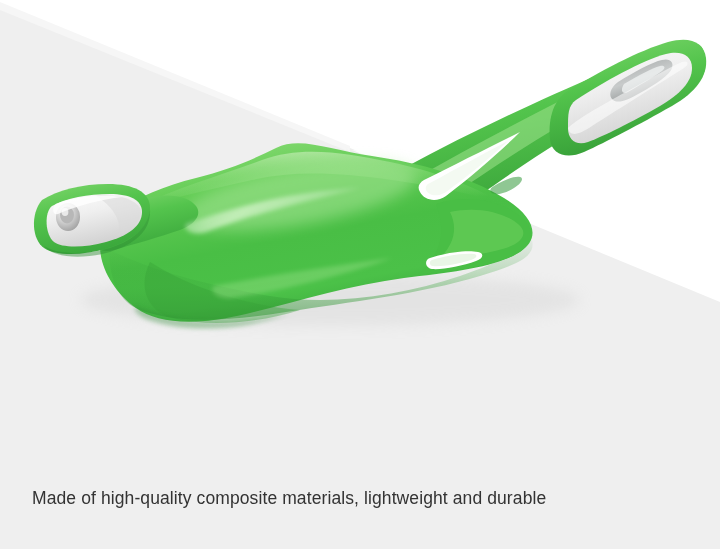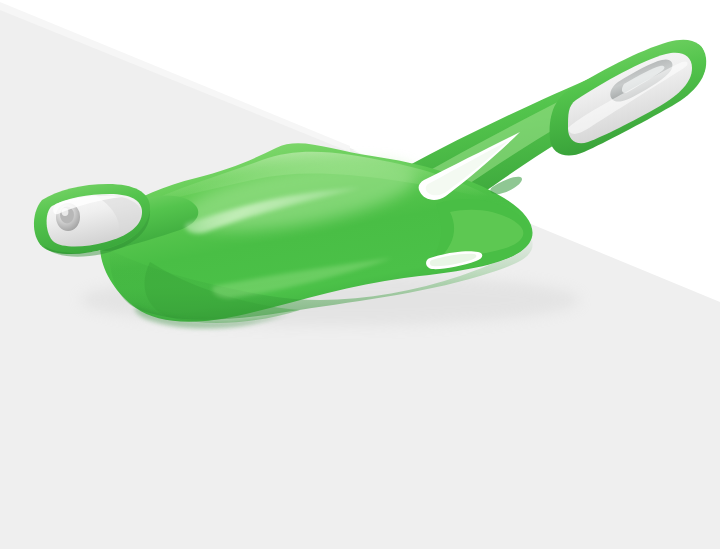--- a/index.html
+++ b/index.html
@@ -295,14 +295,15 @@
                C 194 236, 182 230, 186 224 Z" fill="url(#gStreak)" opacity="0.75" filter="url(#tinyBlur)"></path>
       <path d="M 214 286 C 266 276, 330 266, 392 258 C 348 274, 286 290, 232 298
                C 218 300, 208 290, 214 286 Z" fill="#9BE28A" opacity="0.40" filter="url(#tinyBlur)"></path>
 
       <path d="M 136 306 C 176 324, 232 326, 288 314 C 246 330, 186 334, 148 320
                C 138 316, 132 310, 136 306 Z" fill="#2B8830" opacity="0.35" filter="url(#tinyBlur)"></path>
     </svg>
   </div>
 
   <div id="caption-band"></div>
+  <div id="caption-text">Made of high-quality composite materials, lightweight and durable</div>
 
 </div>
 
 </body></html>

